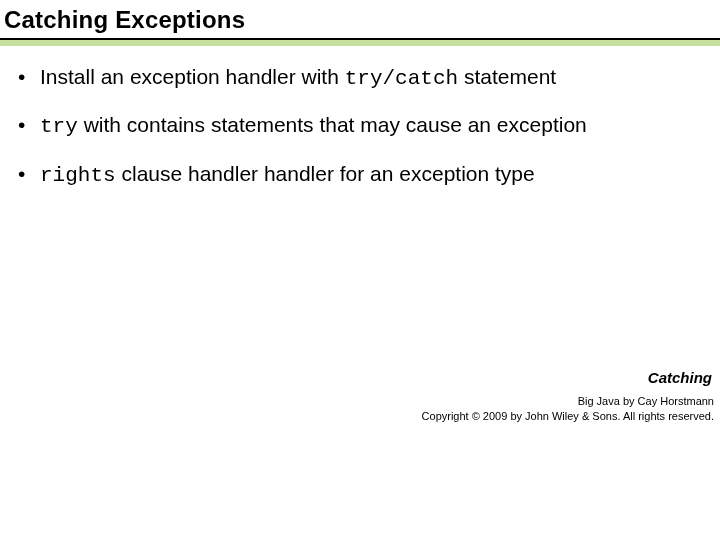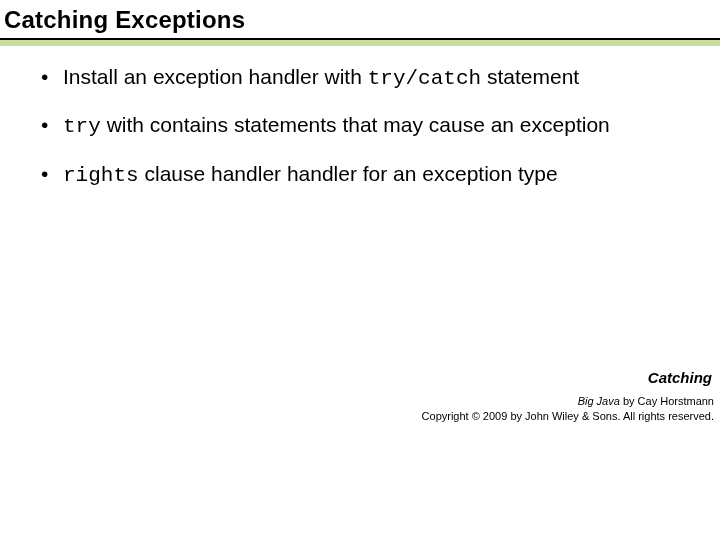--- a/index.html
+++ b/index.html
@@ -18,21 +18,21 @@
     background: #000;
     width: 100%;
   }
   .rule-accent {
     height: 6px;
     background: #c6df9c;
     width: 100%;
   }
   ul.bullets {
     list-style: none;
-    padding: 18px 26px 0 41px;
+    padding: 18px 26px 0 18px;
   }
   ul.bullets > li {
     font-size: 21px;
     line-height: 1.25;
     margin-bottom: 20px;
     position: relative;
     padding-left: 22px;
   }
   ul.bullets > li::before {
     content: "•";
@@ -51,21 +51,21 @@
     font-size: 15px;
   }
   .footer {
     position: absolute;
     right: 6px;
     bottom: 8px;
     text-align: right;
     font-size: 11px;
     line-height: 1.35;
   }
-  .footer .book { font-style: italic; }
+  .footer .book { }
 </style>
 </head>
 <body>
 
 <div class="slide">
 
   <div class="title">Catching Exceptions</div>
 
   <div class="rule-wrap">
     <div class="rule"></div>

